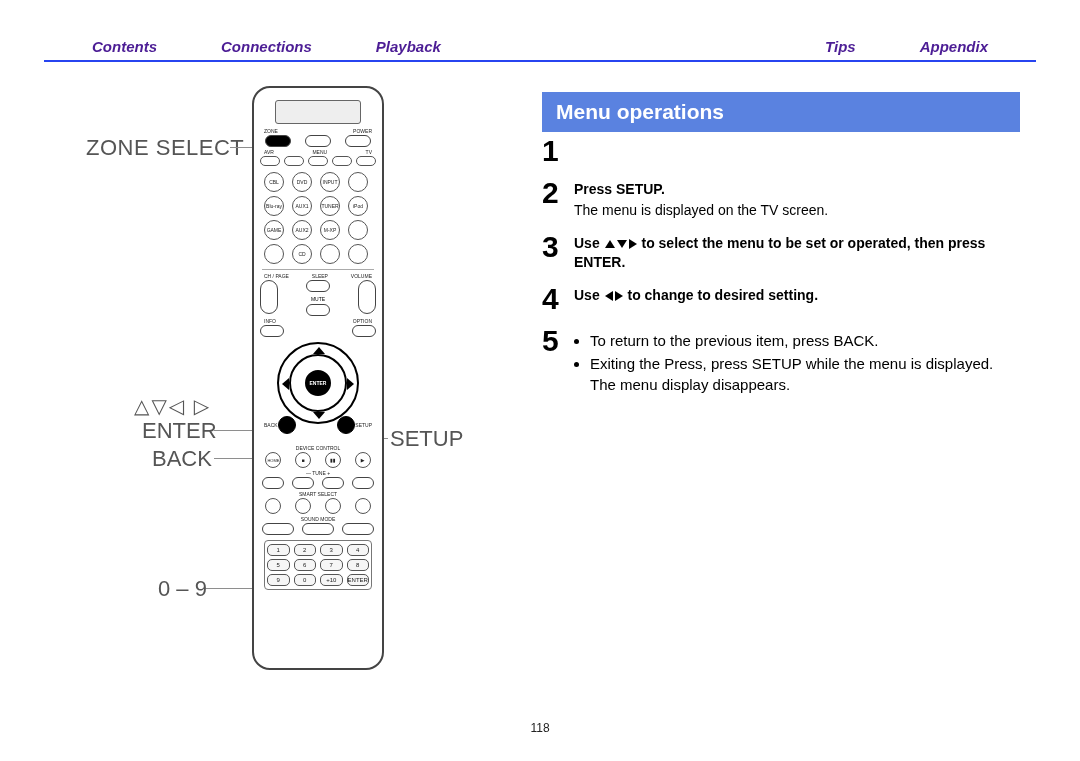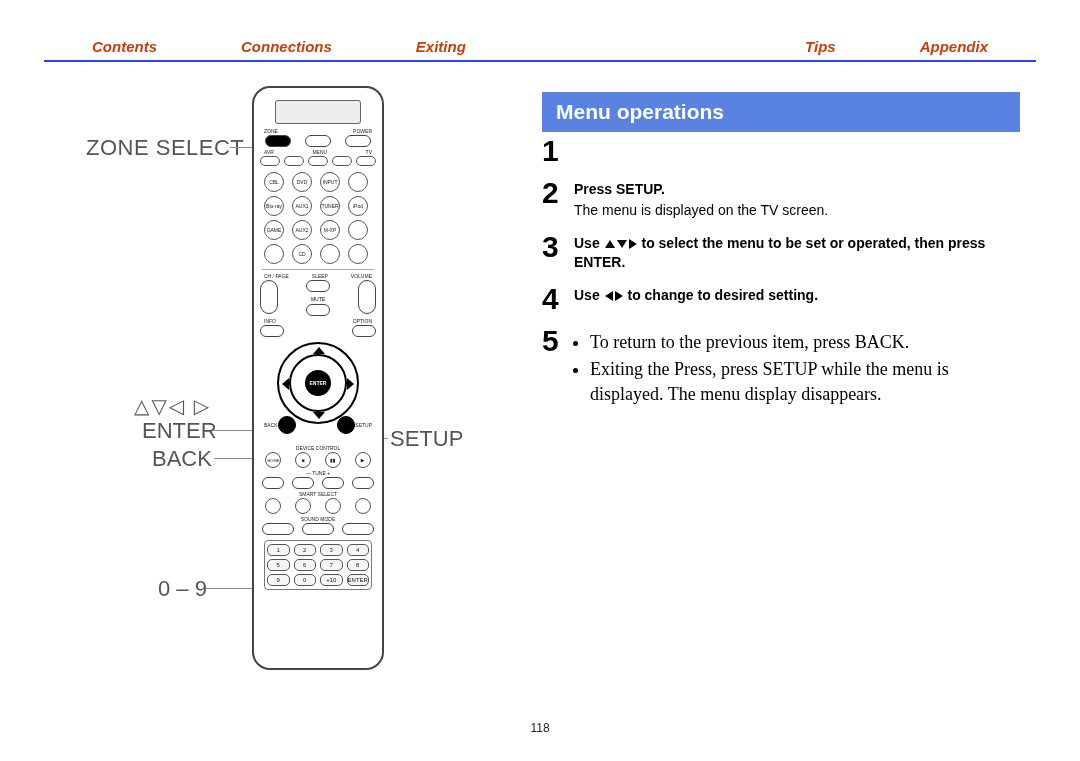--- a/index.html
+++ b/index.html
@@ -11,24 +11,24 @@
     height: 761px;
     position: relative;
     overflow: hidden;
   }
   .topnav {
     position: absolute;
     top: 38px;
     left: 92px;
     right: 92px;
     display: flex;
-    gap: 84px;
+    gap: 64px;
     font-weight: bold;
     font-style: italic;
-    color: #c2410c;
+    color: #4c1d95;
     font-size: 15px;
   }
   .topnav .spacer { flex: 1; }
   .topnav span { cursor: pointer; }
   .rule {
     position: absolute;
     top: 60px; left: 44px; right: 44px;
     height: 2px; background: #2744f0;
   }
   
@@ -194,23 +194,22 @@
   .step .body {
     font-size: 14px;
     line-height: 1.35;
     padding-top: 2px;
   }
   .step .body .bold { font-weight: bold; }
   .step .body .sub  { font-weight: normal; margin-top: 2px; }
   .bullets {
     margin: 2px 0 0 0;
     padding-left: 16px;
-    font-size: 18px;
+    font-size: 15px;
     line-height: 1.4;
-    font-family: Liberation Serif, serif;
   }
   .bullets li { margin-bottom: 2px; }
   .pageno {
     position: absolute;
     bottom: 26px; left: 0; right: 0;
     text-align: center;
     font-size: 12px;
     color: #222;
   }
   .tri-inline {
@@ -223,21 +222,21 @@
   .tri-inline.down { border-left:5px solid transparent;border-right:5px solid transparent;border-top:8px solid #000;}
   .tri-inline.left { border-top:5px solid transparent;border-bottom:5px solid transparent;border-right:8px solid #000;}
   .tri-inline.right{ border-top:5px solid transparent;border-bottom:5px solid transparent;border-left:8px solid #000;}
 </style>
 </head>
 <body>
 
 <div class="topnav">
   <span>Contents</span>
   <span>Connections</span>
-  <span>Exiting</span>
+  <span>Playback</span>
   <span class="spacer"></span>
   <span>Tips</span>
   <span>Appendix</span>
 </div>
 <div class="rule"></div>
 
 <div class="callout zone">ZONE SELECT</div>
 <div class="callout arrows">△▽◁ ▷</div>
 <div class="callout enter">ENTER</div>
 <div class="callout back">BACK</div>

